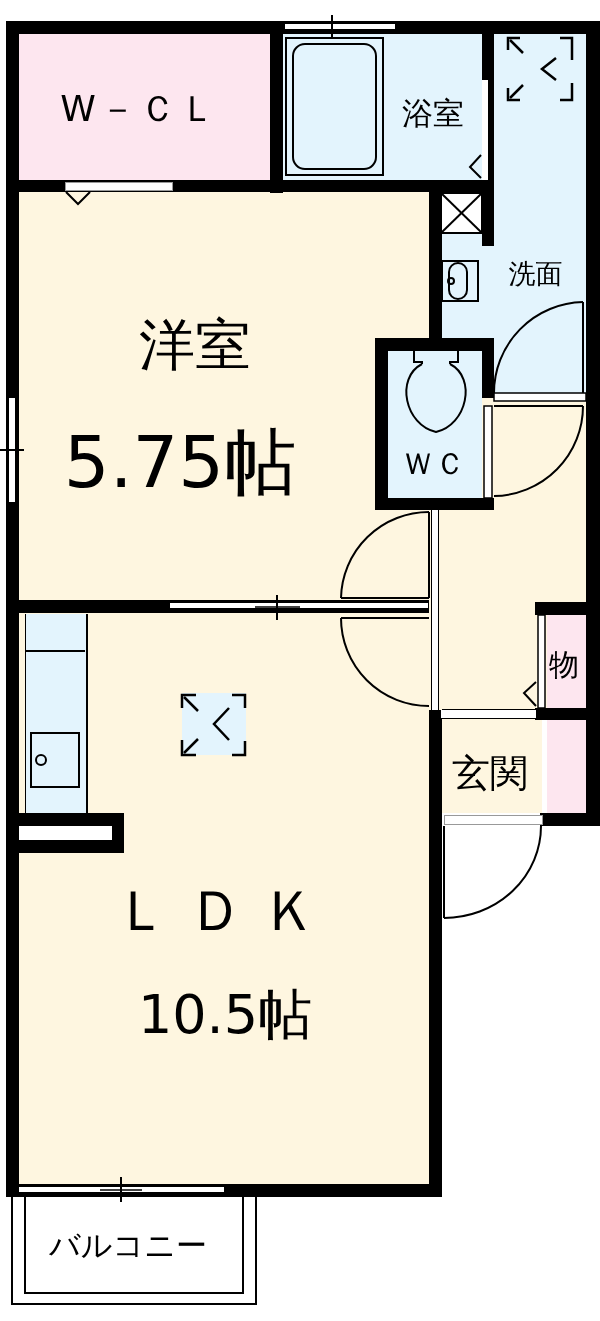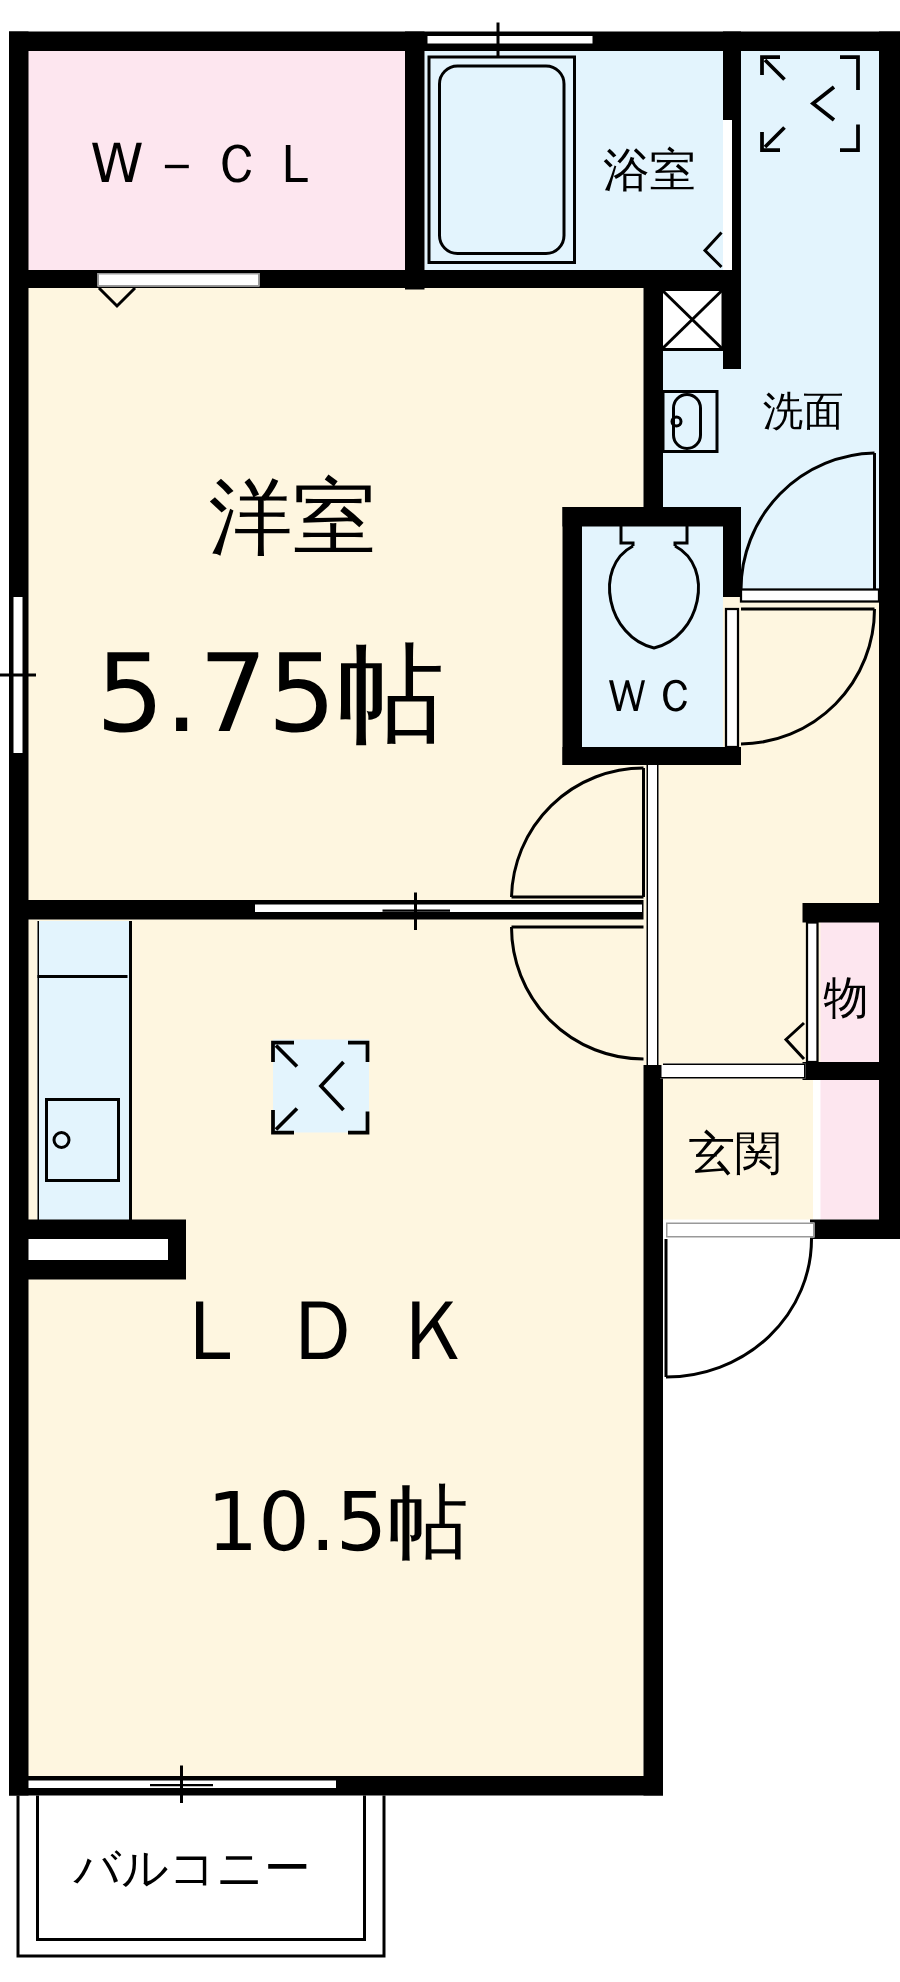--- a/index.html
+++ b/index.html
@@ -158,16 +158,16 @@
   <line x1="100" y1="1190" x2="142" y2="1190" stroke="#000" stroke-width="1.5"></line>
 </svg>
 
 <div class="lbl" style="left:40px;top:85px;width:200px;font-size:36px;letter-spacing:4px;">W－ＣＬ</div>
 <div class="lbl" style="left:388px;top:93px;width:90px;font-size:31px;">浴室</div>
 <div class="lbl" style="left:488px;top:256px;width:95px;font-size:27px;">洗面</div>
 <div class="lbl" style="left:95px;top:308px;width:200px;font-size:56px;">洋室</div>
 <div class="lbl" style="left:50px;top:415px;width:260px;font-size:72px;">5.75帖</div>
 <div class="lbl" style="left:390px;top:444px;width:90px;font-size:30px;letter-spacing:2px;">ＷＣ</div>
 <div class="lbl" style="left:540px;top:645px;width:48px;font-size:30px;">物</div>
-<div class="lbl" style="left:441px;top:748px;width:98px;font-size:31px;text-align:center;">玄関</div>
-<div class="lbl" style="left:100px;top:850px;width:250px;font-size:56px;letter-spacing:18px;">ＬＤＫ</div>
+<div class="lbl" style="left:441px;top:748px;width:98px;font-size:38px;text-align:center;">玄関</div>
+<div class="lbl" style="left:100px;top:874px;width:250px;font-size:56px;letter-spacing:18px;">ＬＤＫ</div>
 <div class="lbl" style="left:100px;top:979px;width:250px;font-size:54px;">10.5帖</div>
 <div class="lbl" style="left:22px;top:1225px;width:212px;font-size:31px;">バルコニー</div>
 
 </body></html>

